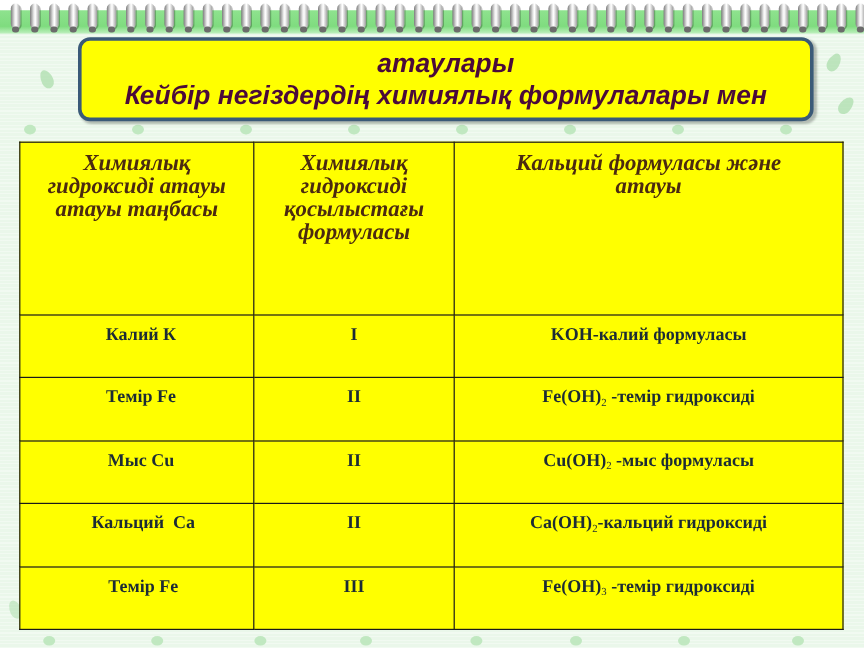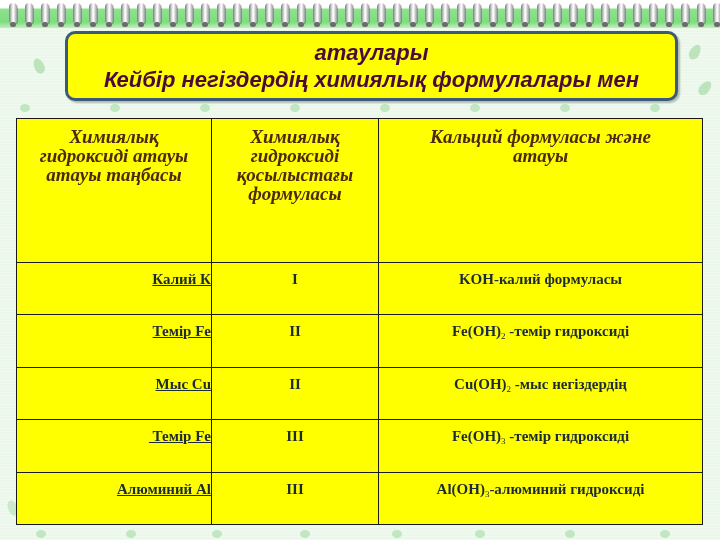--- a/index.html
+++ b/index.html
@@ -69,21 +69,21 @@
       padding-top: 8px !important;
     }
     .th-cell span { display: block; }
     .row-cell {
       font-family: "Liberation Serif", serif;
       font-weight: bold;
       font-size: 15px; line-height: 18px;
       padding-top: 7px !important;
       height: 39px;
     }
-    .c1 { text-align: right; padding-left: 7px !important; text-decoration: underline; }
+    .c1 { text-align: center; padding-left: 7px !important; }
     .c2, .c3 { text-align: center; }
     sub { font-size: 9px; vertical-align: -3px; font-weight: normal; }
   </style>
 </head>
 <body>
 
 <div class="spiral-bar" id="spiral">
     <div class="spiral-ring" style="left: 9px;"></div>
     <div class="spiral-ring" style="left: 25px;"></div>
     <div class="spiral-ring" style="left: 41px;"></div>
@@ -191,26 +191,26 @@
     <td class="row-cell c3" style="white-space:pre"><span>KOH</span><sub></sub><span>-калий формуласы</span></td>
   </tr>
   <tr>
     <td class="row-cell c1" style="white-space:pre">Темір Fe</td>
     <td class="row-cell c2">II</td>
     <td class="row-cell c3" style="white-space:pre"><span>Fe(OH)</span><sub>2</sub><span> -темір гидроксиді</span></td>
   </tr>
   <tr>
     <td class="row-cell c1" style="white-space:pre">Мыс Cu</td>
     <td class="row-cell c2">II</td>
-    <td class="row-cell c3" style="white-space:pre"><span>Cu(OH)</span><sub>2</sub><span> -мыс негіздердің</span></td>
+    <td class="row-cell c3" style="white-space:pre"><span>Cu(OH)</span><sub>2</sub><span> -мыс формуласы</span></td>
+  </tr>
+  <tr>
+    <td class="row-cell c1" style="white-space:pre"> Кальций  Ca</td>
+    <td class="row-cell c2">II</td>
+    <td class="row-cell c3" style="white-space:pre"><span>Ca(OH)</span><sub>2</sub><span>-кальций гидроксиді</span></td>
   </tr>
   <tr>
     <td class="row-cell c1" style="white-space:pre"> Темір Fe</td>
     <td class="row-cell c2">III</td>
     <td class="row-cell c3" style="white-space:pre"><span>Fe(OH)</span><sub>3</sub><span> -темір гидроксиді</span></td>
   </tr>
-  <tr>
-    <td class="row-cell c1" style="white-space:pre">Алюминий Al</td>
-    <td class="row-cell c2">III</td>
-    <td class="row-cell c3" style="white-space:pre"><span>Al(OH)</span><sub>3</sub><span>-алюминий гидроксиді</span></td>
-  </tr>
 </tbody>
   </table>
 
 </body></html>

